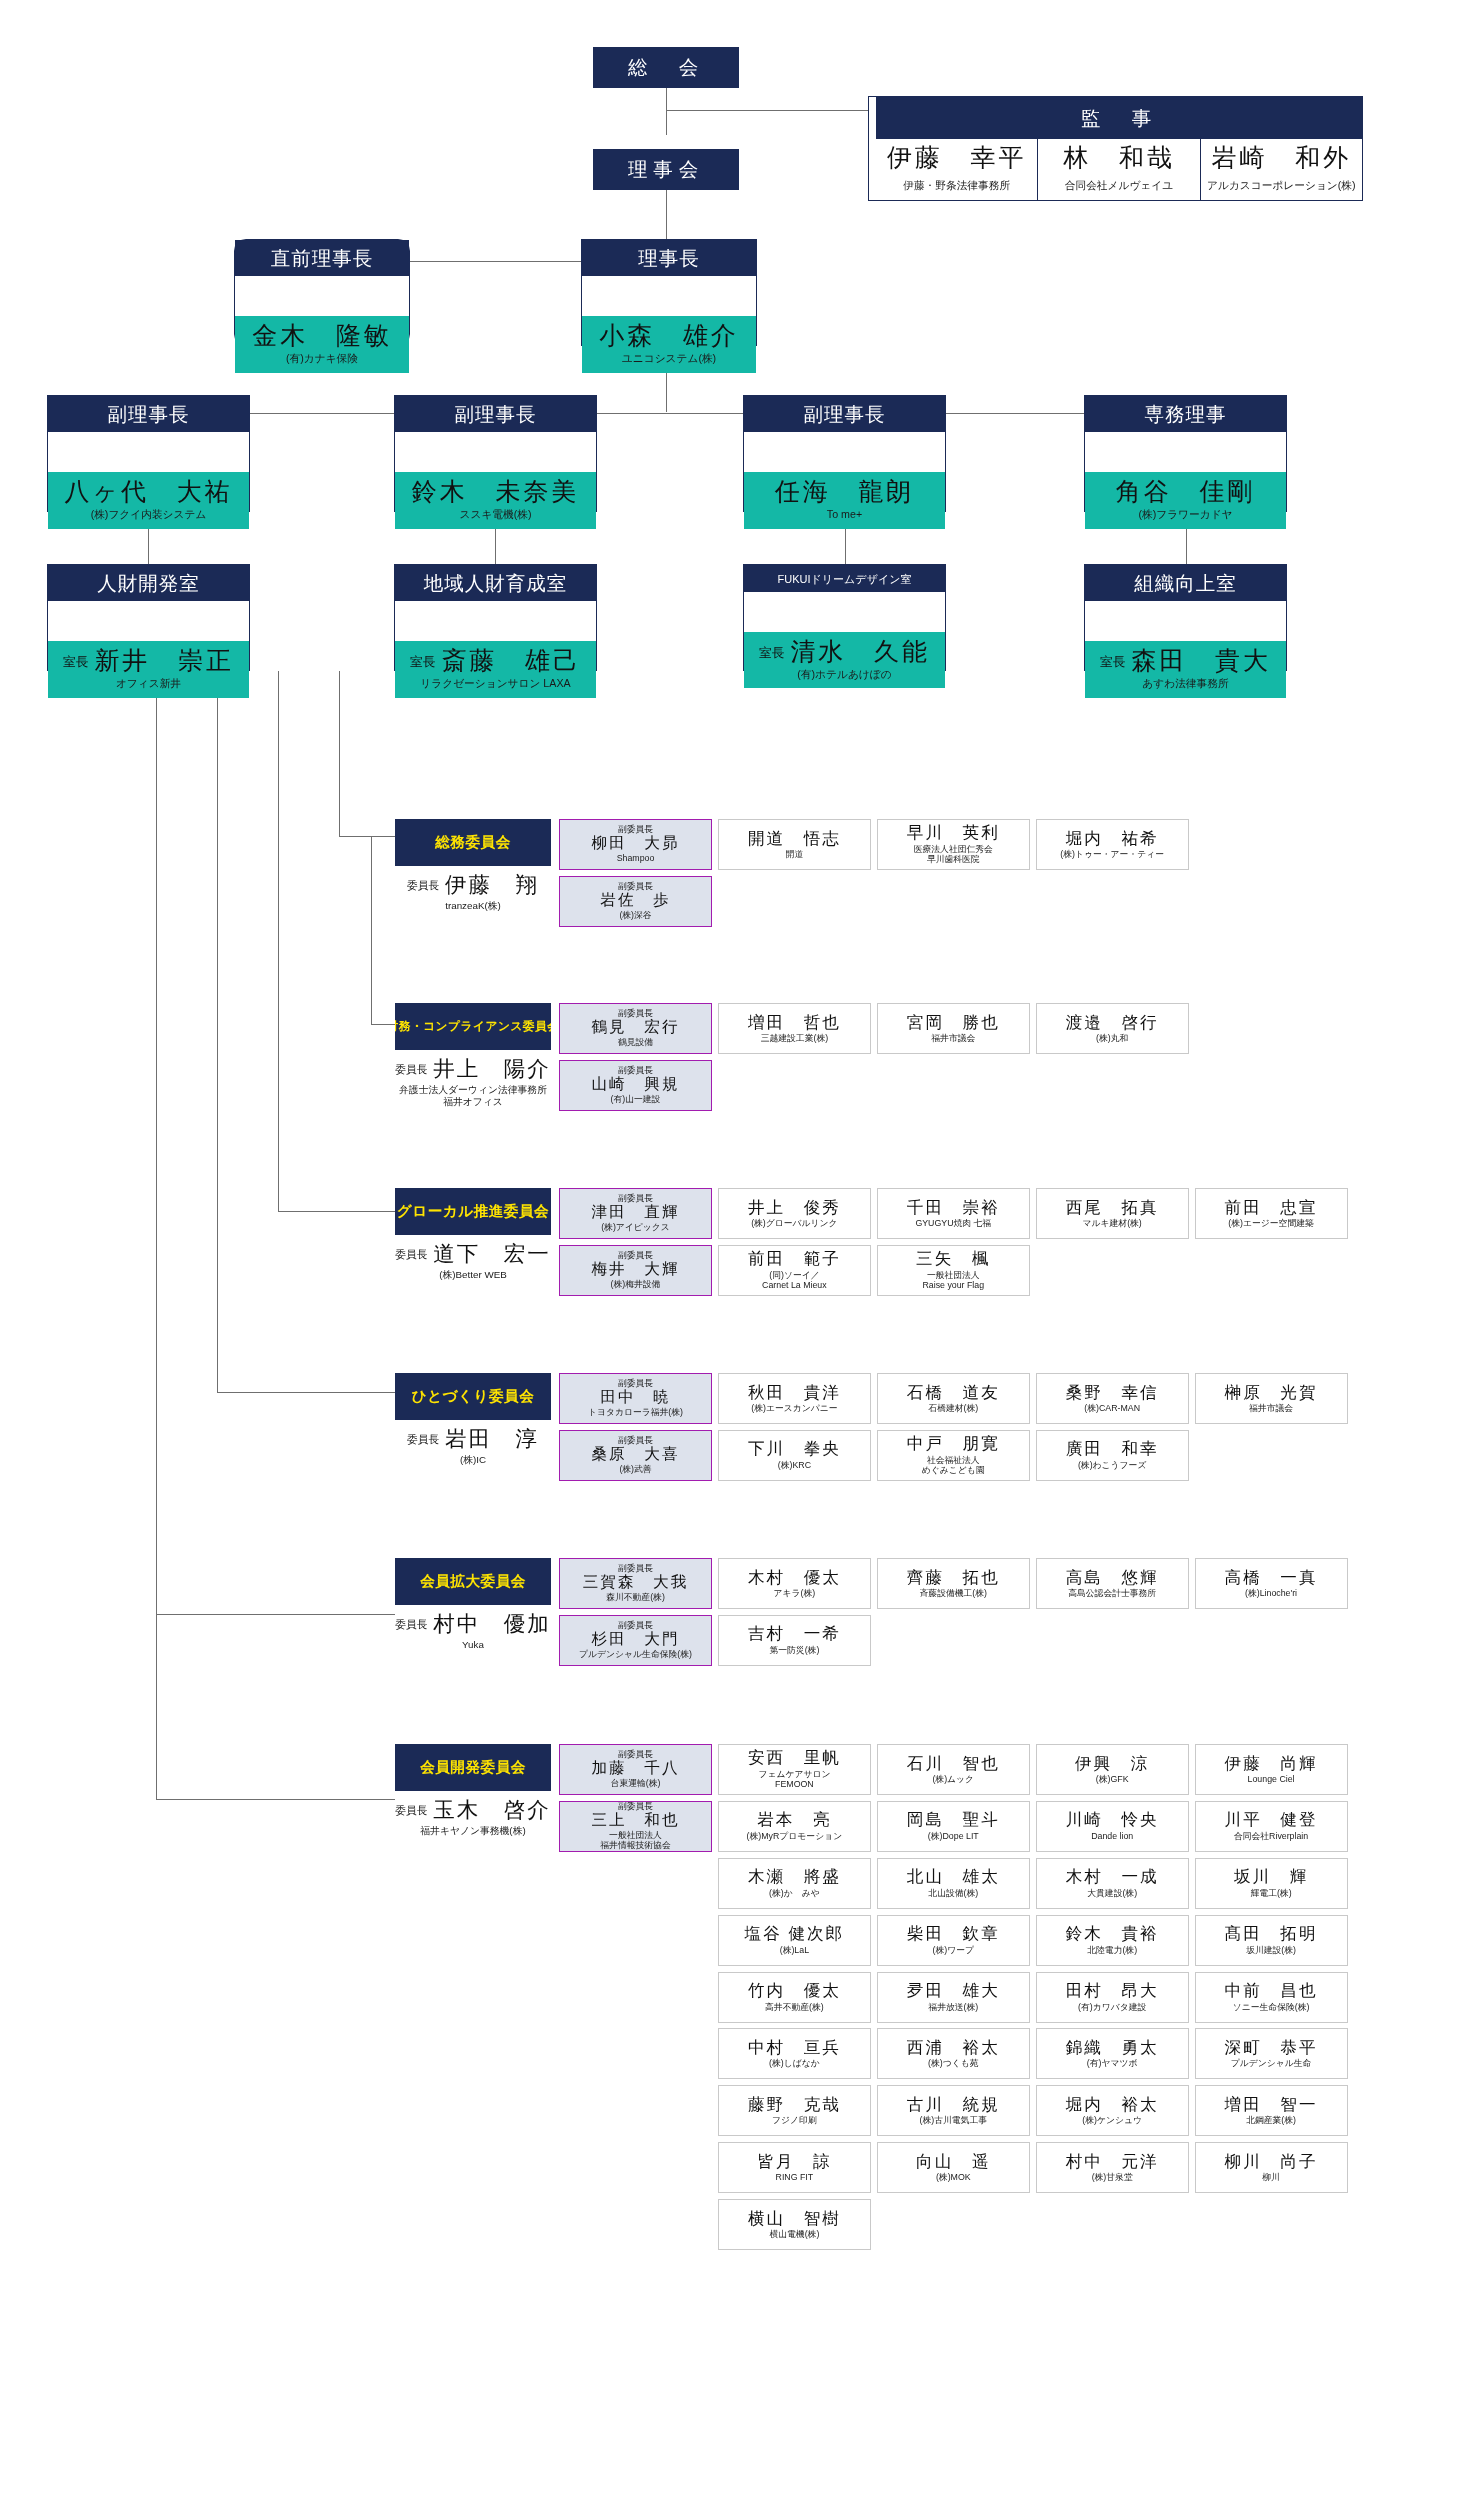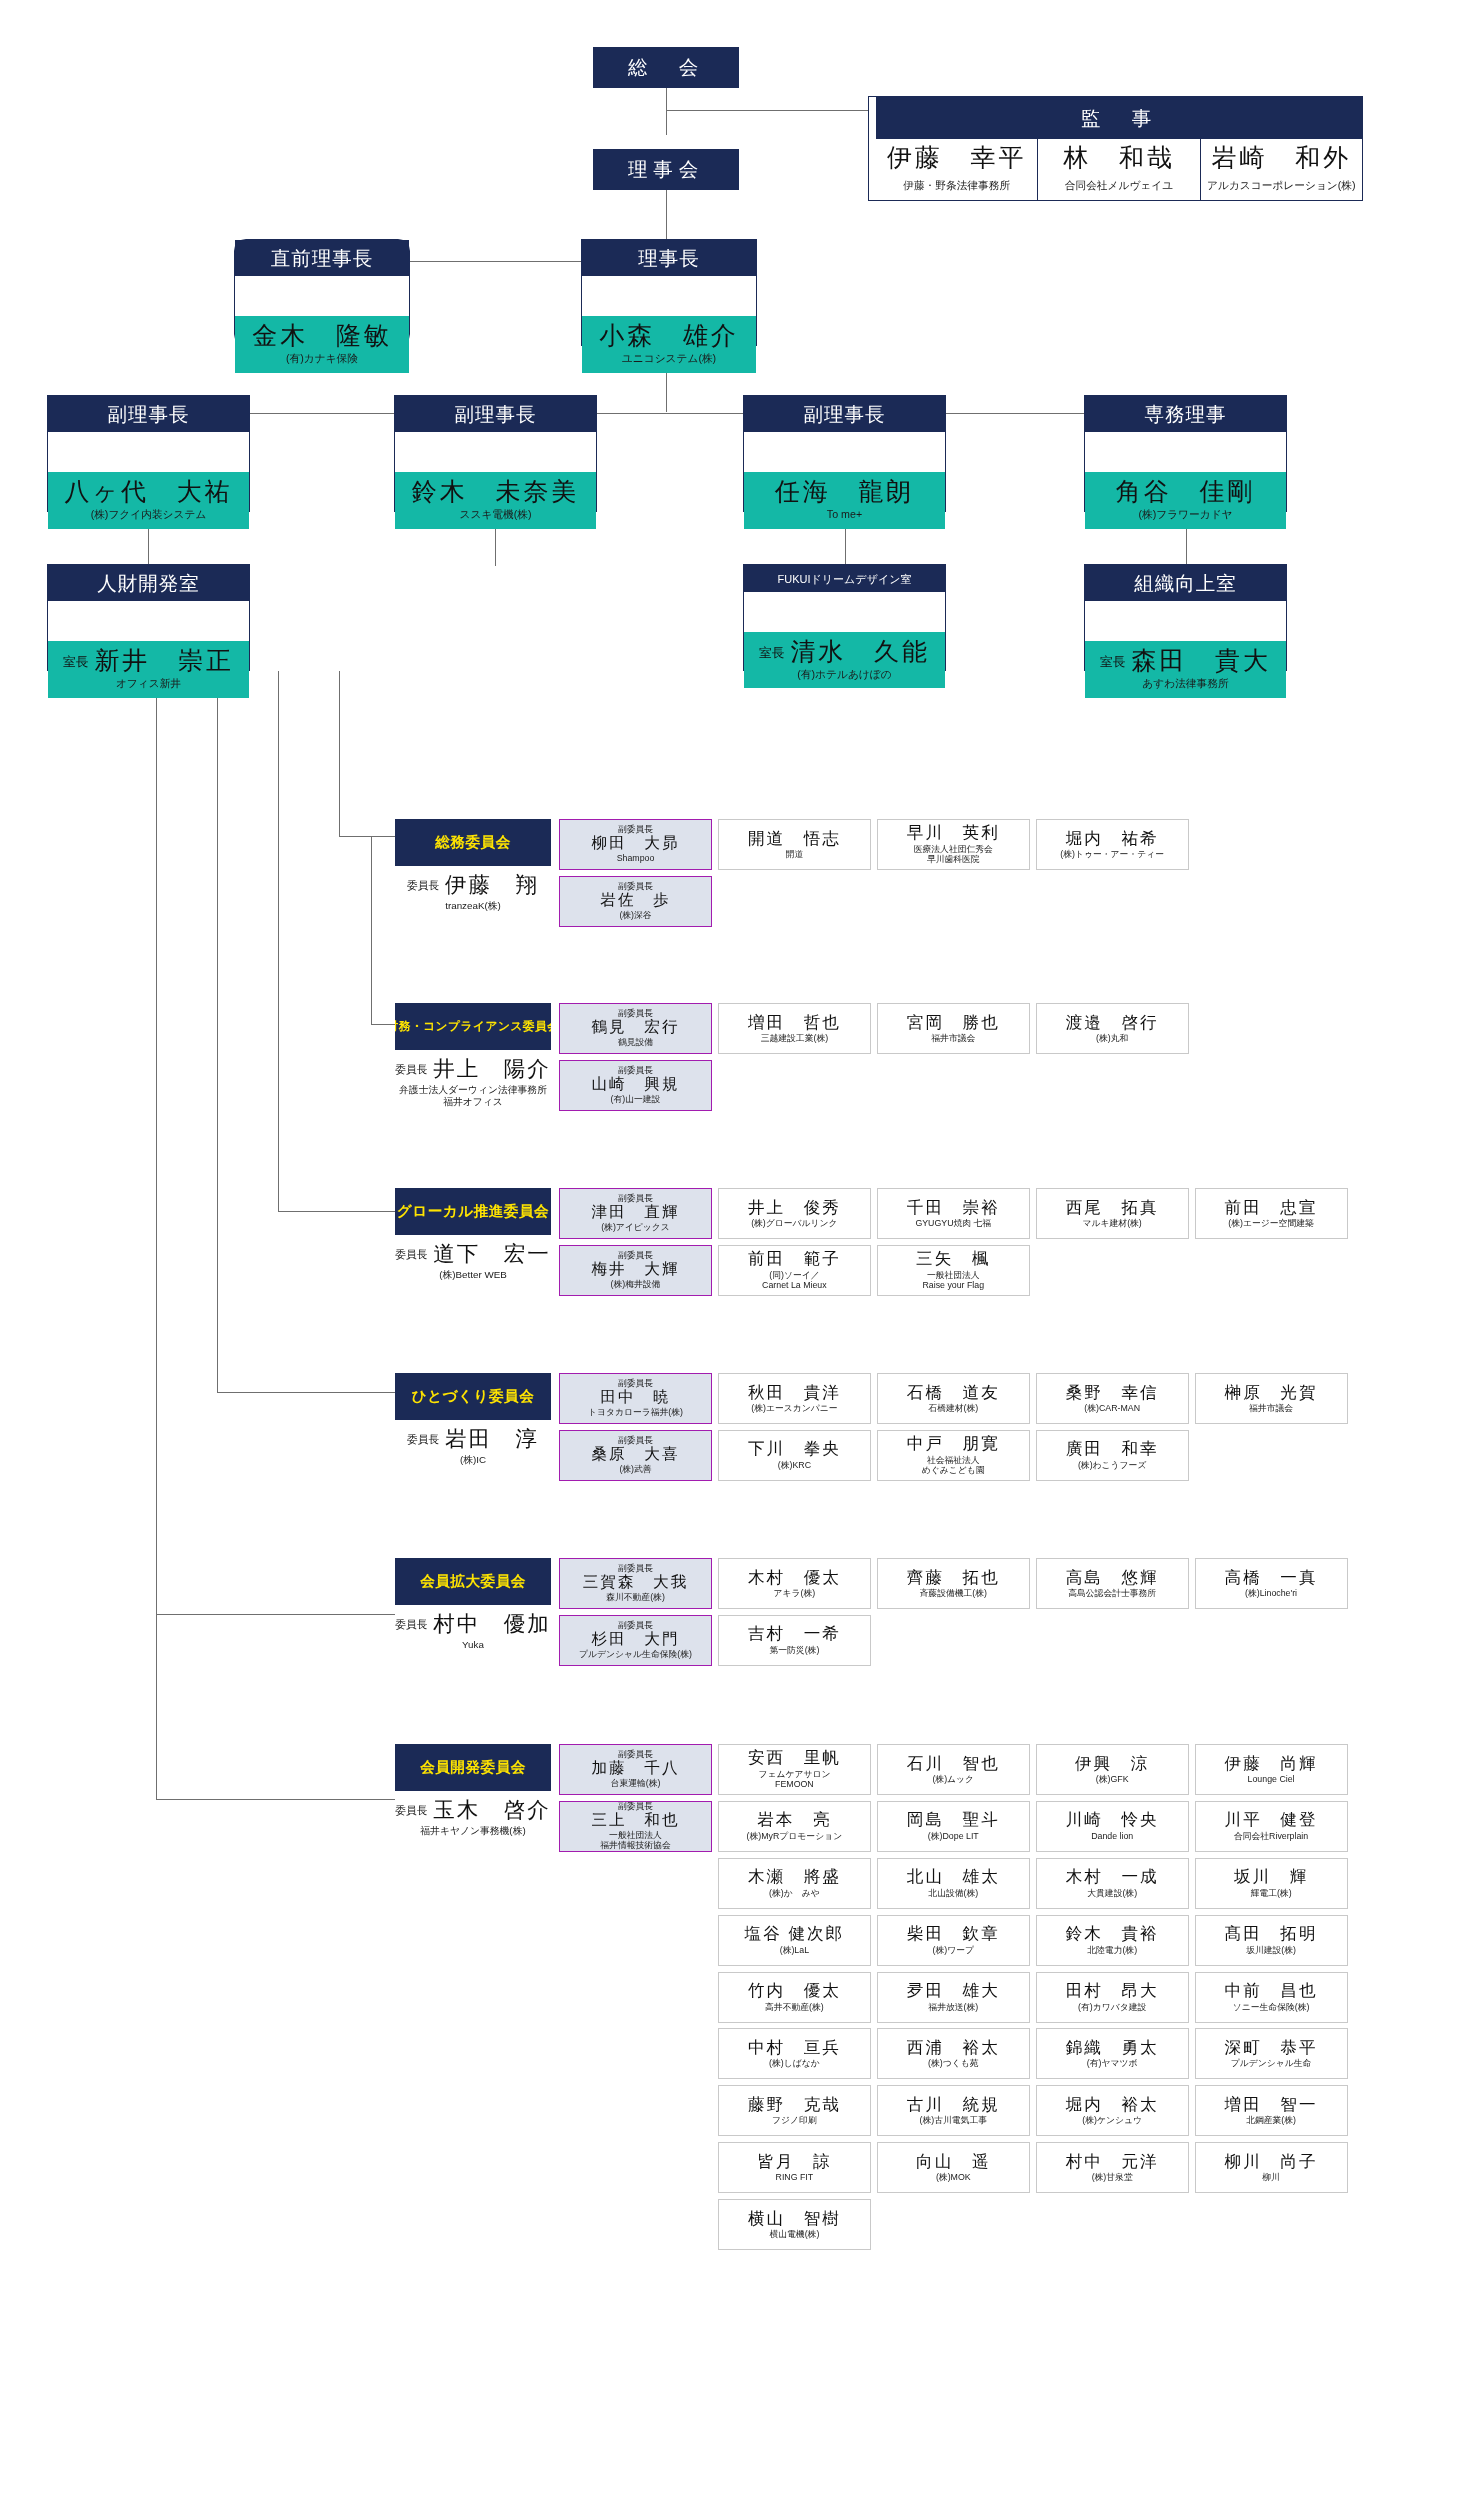--- a/index.html
+++ b/index.html
@@ -313,20 +313,29 @@
   <div class="node" style="left:47px; top:564px; width:203px; height:107px;">
     <div class="hdr">人財開発室</div>
     <div class="body">
       <div class="nm">
         <span class="pre">室長</span><span>新井　崇正</span>
       </div>
       <div class="co">オフィス新井</div>
     </div>
   </div>
 
+  <div class="node" style="left:394px; top:564px; width:203px; height:107px;">
+    <div class="hdr">地域人財育成室</div>
+    <div class="body">
+      <div class="nm">
+        <span class="pre">室長</span><span>斎藤　雄己</span>
+      </div>
+      <div class="co">リラクゼーションサロン LAXA</div>
+    </div>
+  </div>
 
   <div class="node" style="left:743px; top:564px; width:203px; height:107px;">
     <div class="hdr" style="font-size:11px;letter-spacing:0;">FUKUIドリームデザイン室</div>
     <div class="body">
       <div class="nm">
         <span class="pre">室長</span><span>清水　久能</span>
       </div>
       <div class="co">(有)ホテルあけぼの</div>
     </div>
   </div>

